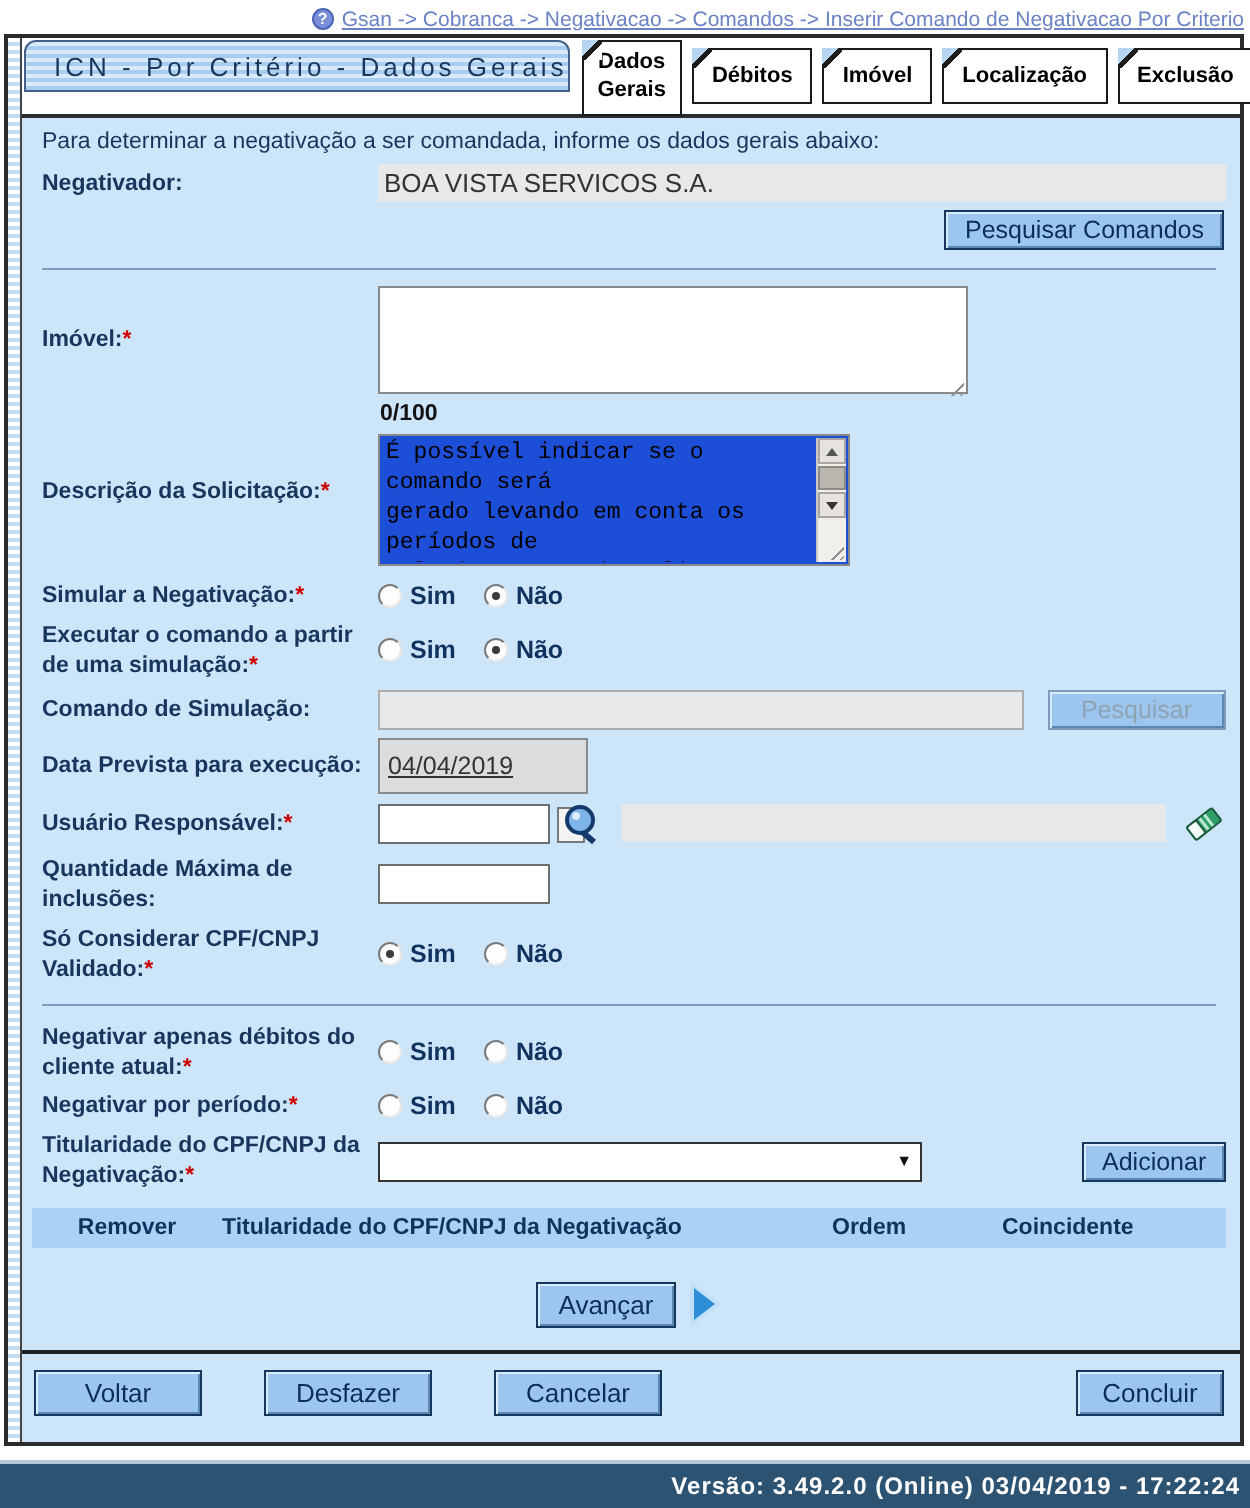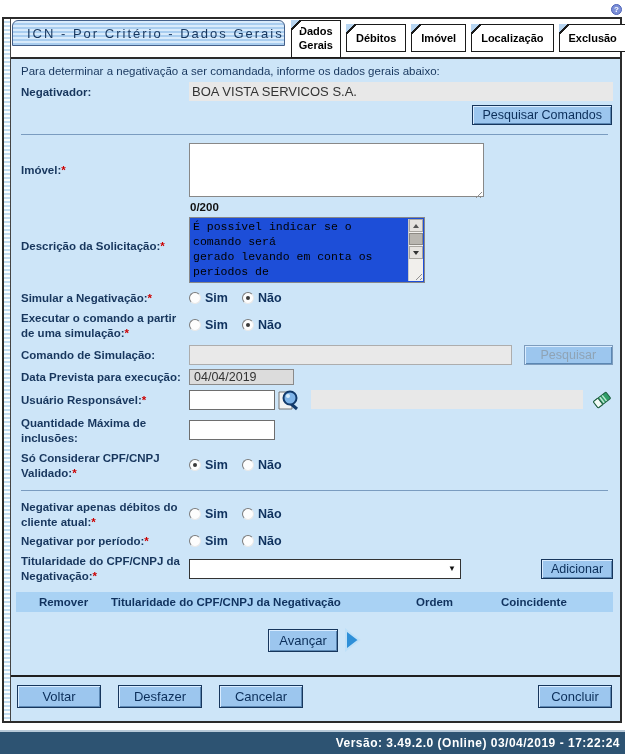--- a/index.html
+++ b/index.html
@@ -37,22 +37,22 @@
   .content { flex:1 1 auto; min-height:0; overflow:hidden; padding:4px 7px 10px 5px; display:flex; flex-direction:column; }
   .row { display:flex; align-items:center; padding:2px 0 2px 5px; }
   .row.top { align-items:flex-start; }
   .flabel { flex:0 0 168px; width:168px; font-weight:bold; color:#17365d; font-size:11.5px; line-height:1.3; padding-top:1px; }
   .req { color:#cc0000; }
   .intro { color:#17365d; font-size:11.5px; padding:2px 0 3px 5px; }
   .sep { border:none; border-top:1px solid #7a9cc0; margin:7px 5px 6px 5px; }
 
   .ro-flat { background:#e8e8e8; height:19px; display:flex; align-items:center; padding-left:3px;
     color:#333; font-size:13px; }
-  .ro-box  { background:#dcdcdc; border:1px solid #8a8a8a; height:16px; display:flex; align-items:center;
-    padding-left:4px; color:#333; font-size:12.5px; }
+  .ro-box  { background:#dcdcdc; border:1px solid #8a8a8a; height:28px; display:flex; align-items:center;
+    padding-left:4px; color:#333; font-size:12.5px;text-decoration:underline; }
   input.txt { border:1px solid #6e6e6e; background:#fff; height:20px; font-family:"Liberation Sans",sans-serif; font-size:12px; padding:0 3px; }
   input.txt:disabled, .dis-field { background:#e9e9e9; border:1px solid #adadad; height:20px; }
 
   .btn { background:#9cc6ee; border:1px solid #17365c; color:#0b2e59; font-size:12.5px; font-family:"Liberation Sans",sans-serif;
     padding:2px 9px; box-shadow:inset 1px 1px 0 #d9ecff, inset -1px -1px 0 #5b87b3; cursor:pointer; white-space:nowrap; }
   .btn.disabled { color:#8fa3b5; border-color:#7d9cbd; cursor:default; }
 
   
   .ta-wrap { position:relative; }
   textarea.ta { width:295px; height:54px; border:1px solid #888; background:#fff; resize:none;
@@ -93,34 +93,35 @@
     font-weight:bold; color:#10325e; font-size:11.5px; }
   .th-remover { flex:0 0 95px; text-align:center; }
   .th-titularidade { flex:1; text-align:left; }
   .th-ordem { flex:0 0 85px; text-align:left; }
   .th-coincidente { flex:0 0 112px; text-align:left; }
 
   .avancar-row { display:flex; align-items:center; justify-content:center; gap:6px; margin-top:16px; }
   .btn-avancar { font-size:13px; padding:3px 10px; }
 
   
-  .buttons-row { flex:0 0 46px; border-top:2px solid #1f1f1f; display:flex; align-items:flex-start; gap:17px; padding:8px 8px 0 6px; }
+  .buttons-row { flex:0 0 46px; border-top:2px solid #1f1f1f; display:flex; align-items:flex-start; gap:31px; padding:8px 8px 0 6px; }
   .btn-bottom { width:84px; font-size:13px; padding:3px 0; text-align:center; }
   .btn-concluir { margin-left:auto; width:74px; }
 
   
   .footer { margin-top:7px; height:24px; background:#2d5372; border-top:2px solid #b7c9d8;
     display:flex; align-items:center; justify-content:flex-end; padding-right:5px; }
   .footer-text { color:#ffffff; font-weight:bold; font-size:12px; letter-spacing:0.5px; }
 </style>
 </head>
 <body>
 
 <div class="crumb-bar">
   <span class="help-icon">?</span>
+  <a class="crumb-link">Gsan -&gt; Cobranca -&gt; Negativacao -&gt; Comandos -&gt; Inserir Comando de Negativacao Por Criterio</a>
 </div>
 
 <div class="window">
   <div class="left-stripe"></div>
   <div class="win-main">
 
     <div class="top-band">
       <div class="title-bar">ICN - Por Critério - Dados Gerais</div>
       <div class="tabs">
         <div class="tab active" style="white-space:pre-line;">Dados
@@ -149,21 +150,21 @@
 
       <div class="row top">
         <span class="flabel" style="padding-top:20px;">
           <span>Imóvel:</span><span class="req">*</span>
         </span>
         <div>
           <div class="ta-wrap">
             <textarea class="ta" style=""></textarea>
             <div class="grip"></div>
           </div>
-          <div class="counter">0/200</div>
+          <div class="counter">0/100</div>
         </div>
       </div>
 
       <div class="row top">
         <span class="flabel" style="padding-top:22px;">
           <span>Descrição da Solicitação:</span><span class="req">*</span>
         </span>
         <div class="desc-box">
           <div class="desc-text">É possível indicar se o comando será
 gerado levando em conta os períodos de

